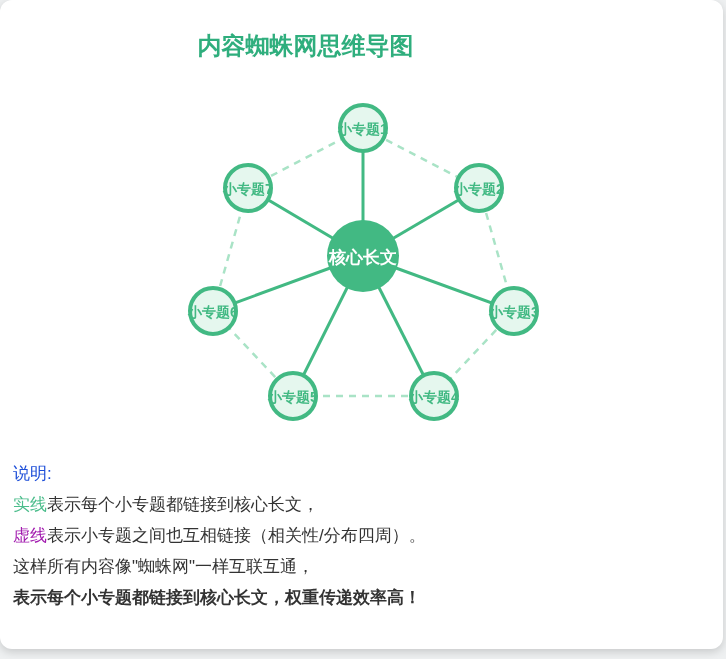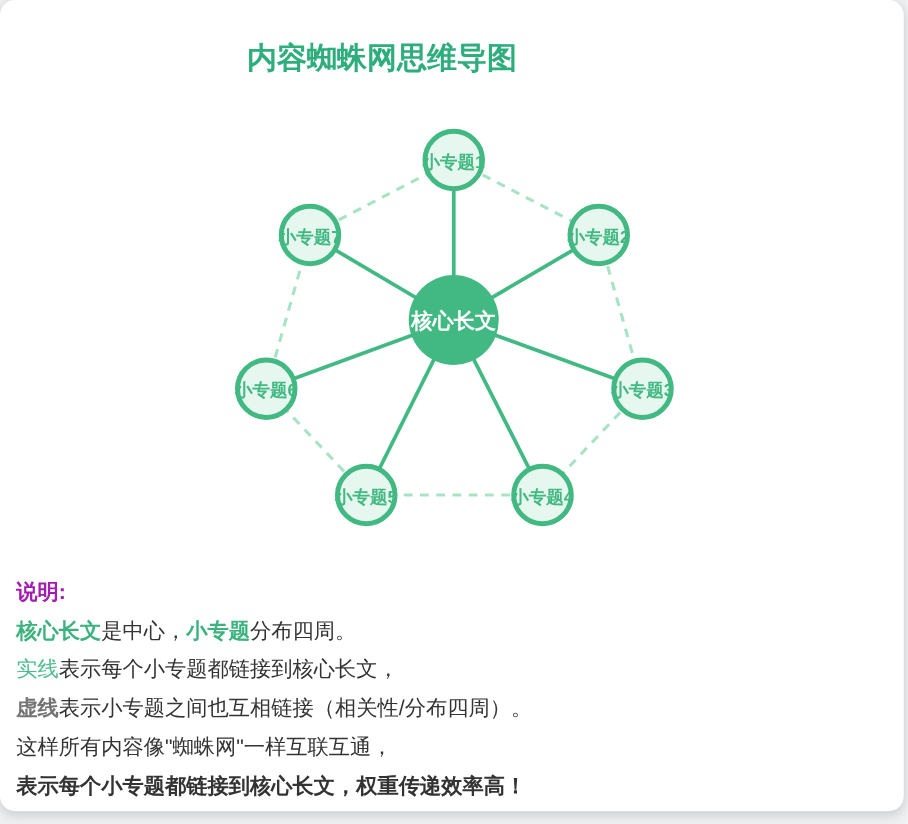--- a/index.html
+++ b/index.html
@@ -75,24 +75,24 @@
     left: 13px;
     top: 458px;
     width: 700px;
   }
   .notes p {
     margin: 0;
     font-size: 17px;
     line-height: 31px;
     color: #333333;
   }
-  .t-heading { font-weight: bold; color: #a21caf; }
+  .t-heading { font-weight: normal; color: #1d4ed8; }
   .t-green-bold { color: #3cb37e; font-weight: bold; }
   .t-green { color: #4cbd8c; }
-  .t-lightgreen { color: #737373; font-weight: bold; }
+  .t-lightgreen { color: #a21caf; }
   .t-bold { font-weight: bold; color: #333333; }
 </style>
 </head>
 <body>
 
 <div class="card">
 
   <h1 class="title">内容蜘蛛网思维导图</h1>
 
   <svg class="diagram-svg" viewBox="0 0 726 659" aria-hidden="true">
@@ -147,20 +147,19 @@
     </g>
 
     <g>
       <circle class="core-circle" cx="363" cy="256" r="36"></circle>
       <text class="core-label" x="363" y="257">核心长文</text>
     </g>
   </svg>
 
   <div class="notes">
     <p><span class="t-heading">说明:</span></p>
-    <p><span class="t-green-bold">核心长文</span><span>是中心，</span><span class="t-green-bold">小专题</span><span>分布四周。</span></p>
     <p><span class="t-green">实线</span><span>表示每个小专题都链接到核心长文，</span></p>
     <p><span class="t-lightgreen">虚线</span><span>表示小专题之间也互相链接（相关性/分布四周）。</span></p>
     <p><span>这样所有内容像"蜘蛛网"一样互联互通，</span></p>
     <p><span class="t-bold">表示每个小专题都链接到核心长文，权重传递效率高！</span></p>
   </div>
 
 </div>
 
 </body></html>

